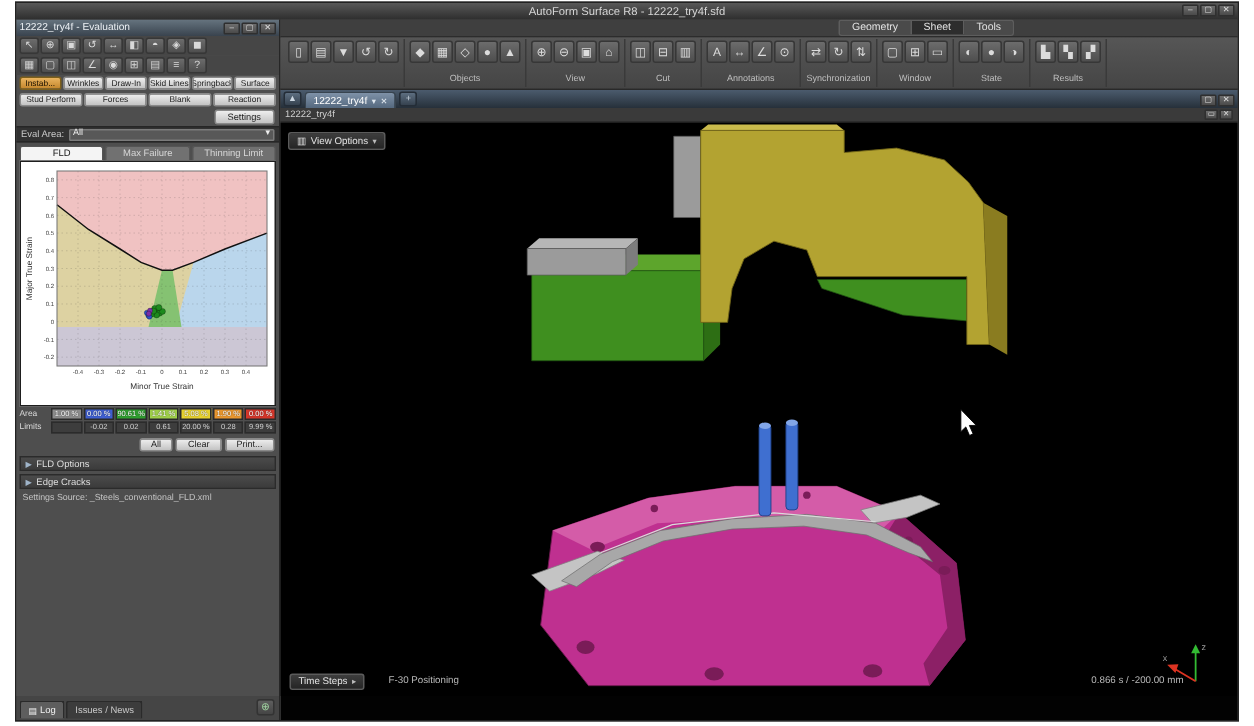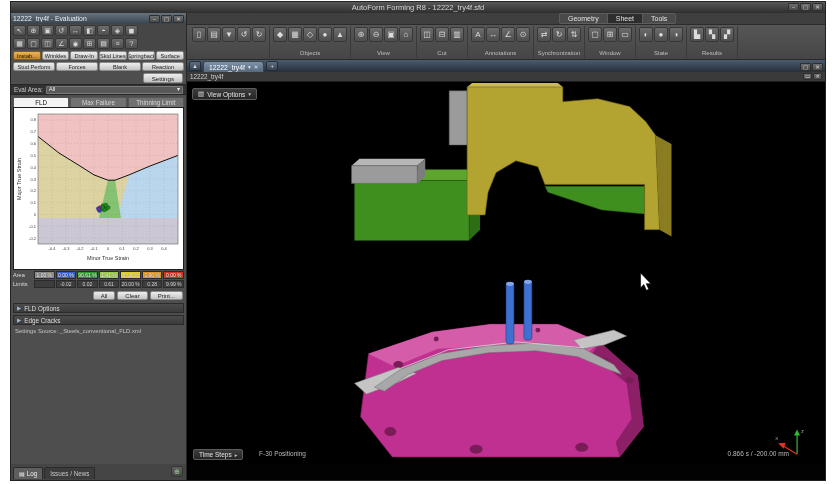--- a/index.html
+++ b/index.html
@@ -85,21 +85,21 @@
   .mini-btn{position:absolute;right:3px;top:2px;width:12px;height:11px;background:linear-gradient(#5f5f5f,#454545);border:1px solid #333;border-radius:2px;color:#9fd09f;font-size:7px;line-height:9px;text-align:center;}
   .bottombar-right{flex:1;background:#020202;}
 </style>
 </head>
 <body>
 
 <div class="screen">
   <div class="app">
 
     <div class="titlebar">
-      <span class="title">AutoForm Forming R8 - 12222_try4f.sfd</span>
+      <span class="title">AutoForm Surface R8 - 12222_try4f.sfd</span>
       <span class="win-controls">
           <span class="win-btn">–</span>
           <span class="win-btn">▢</span>
           <span class="win-btn">✕</span>
         </span>
     </div>
 
     <div class="body-row">
 
       <div class="left-panel">

